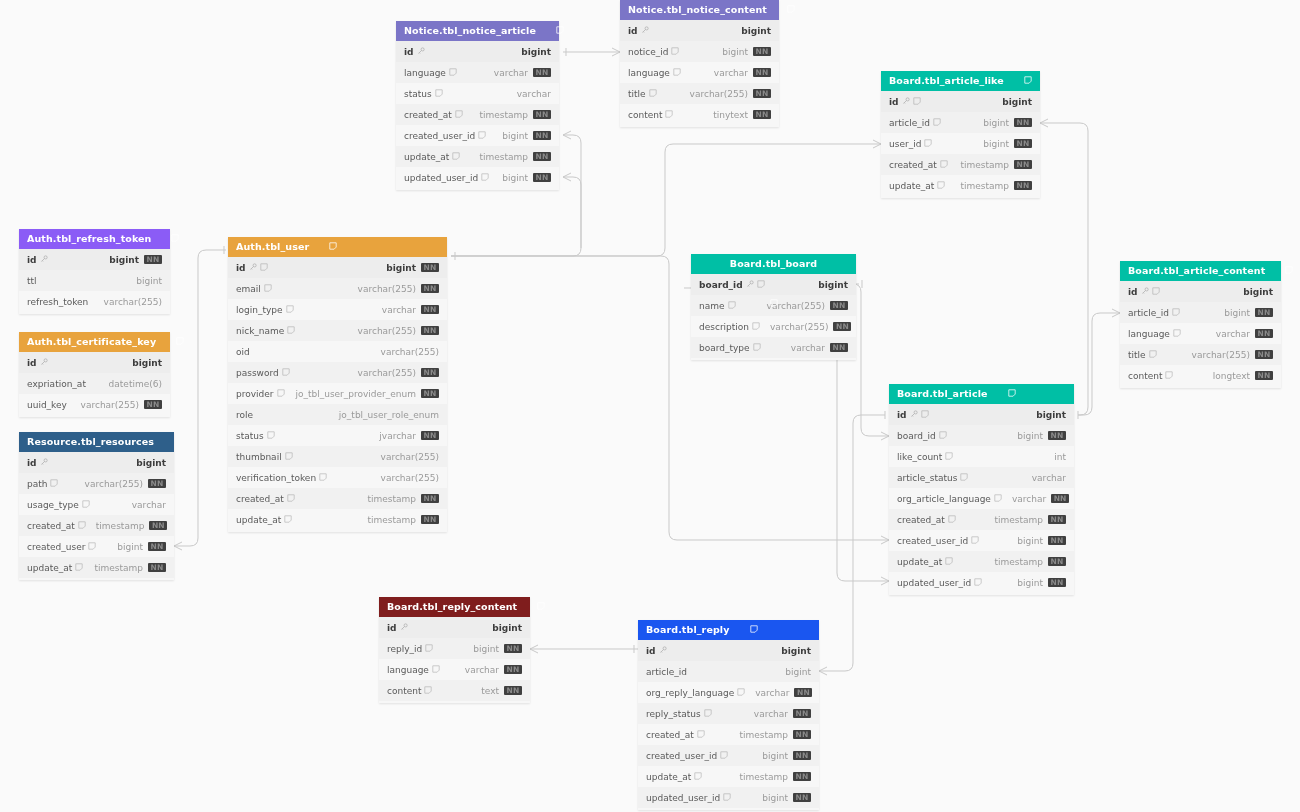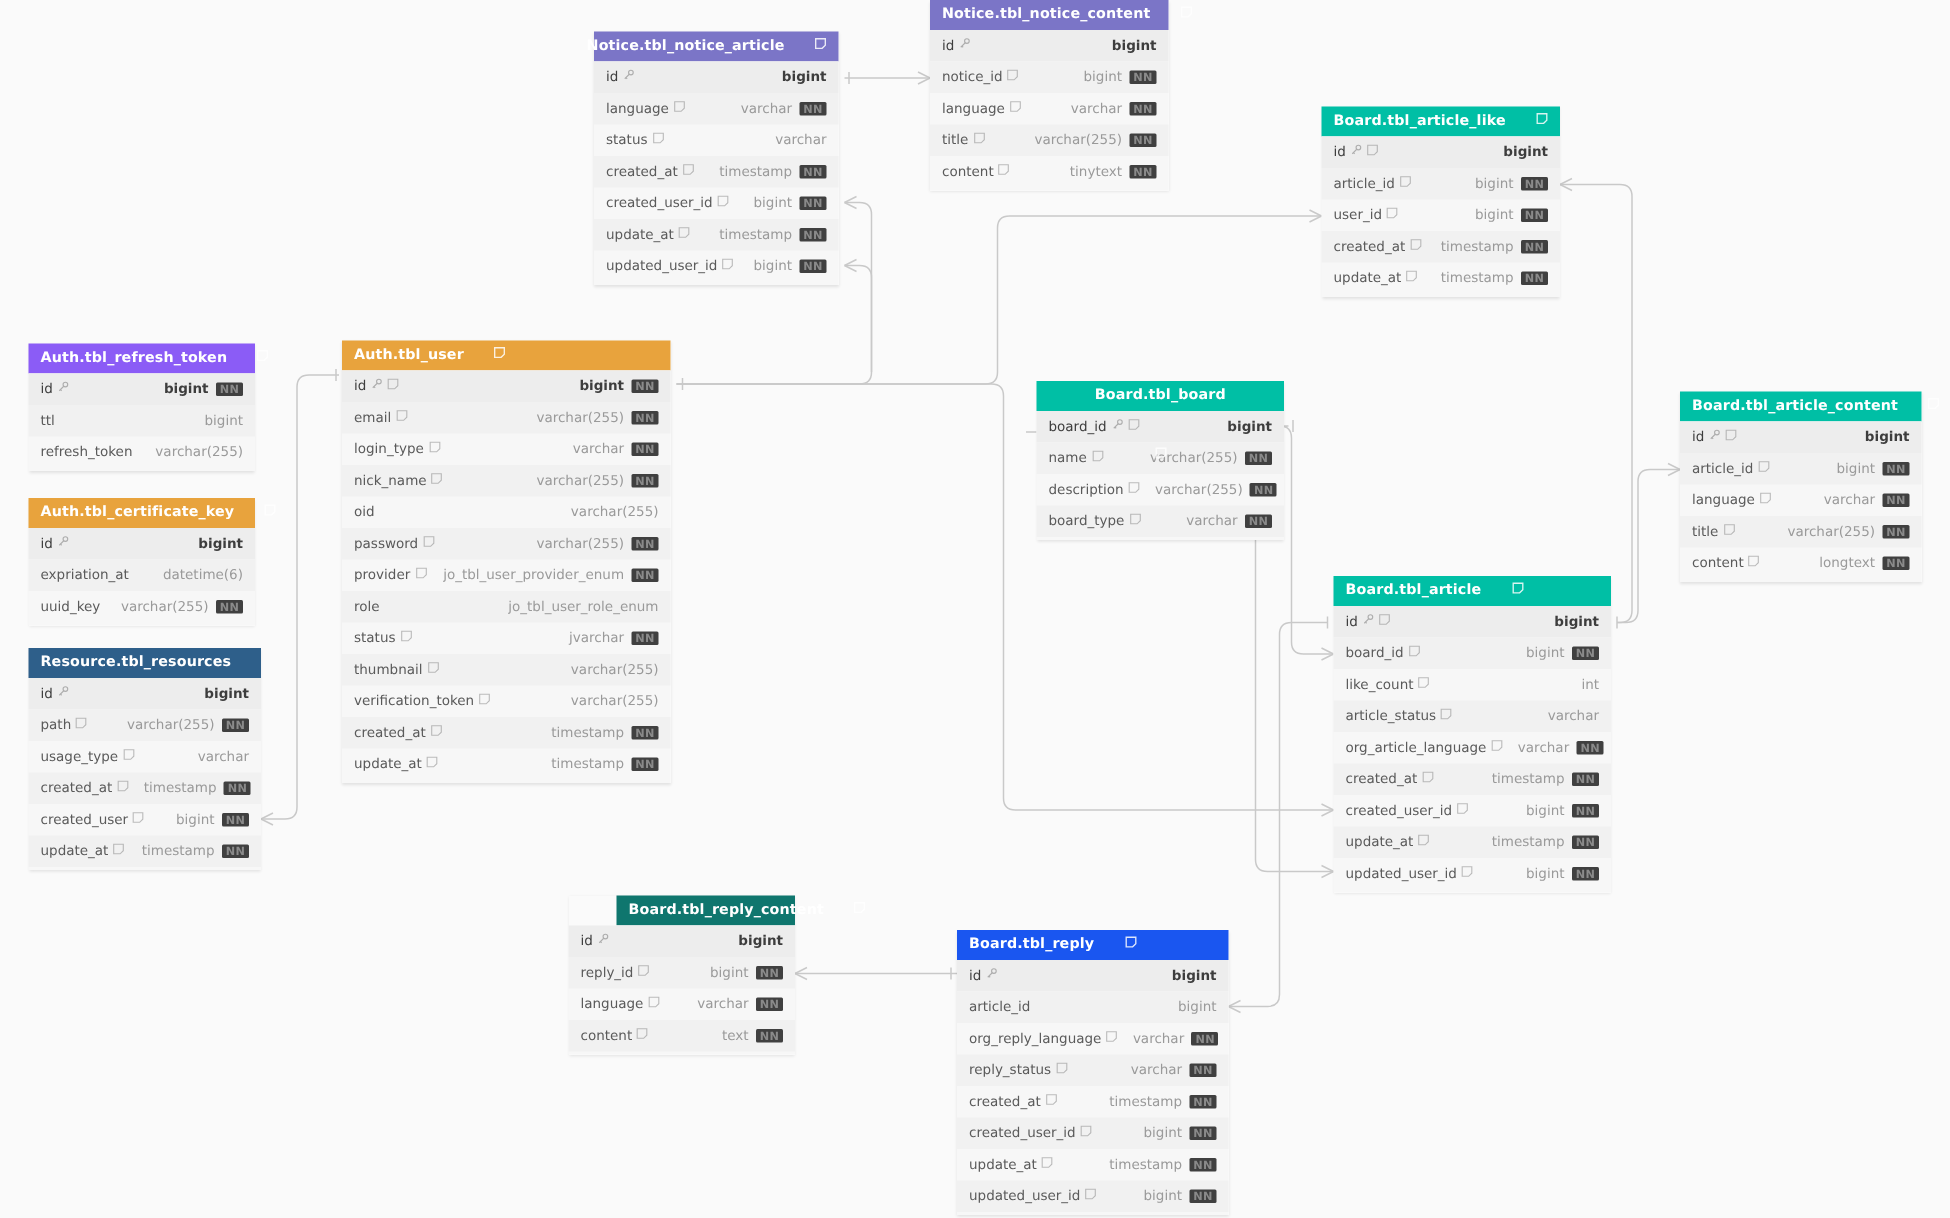--- a/index.html
+++ b/index.html
@@ -25,21 +25,21 @@
   .row {
     height: 21px;
     display: flex; align-items: center;
     padding: 0 8px;
     font-size: 9px; color: #5a5a5a;
     white-space: nowrap;
   }
   .row.alt { background: #f1f1f1; }
   .row.pk { background: #ededed; }
   .fname { display: flex; align-items: center; gap: 3px; }
-  .row.pk .fname { font-weight: normal; color: #3d3d3d; font-size: 9px; }
+  .row.pk .fname { font-weight: bold; color: #3d3d3d; font-size: 9px; }
   .spacer { flex: 1 1 auto; min-width: 10px; }
   .ftype { color: #9a9a9a; font-size: 9px; }
   .row.pk .ftype { color: #3d3d3d; font-weight: bold; }
   .nn {
     margin-left: 5px; background: #404040; color: #8a8a8a;
     font-size: 7.5px; font-weight: bold; letter-spacing: .2px;
     padding: 1px 2.5px; border-radius: 1px; line-height: 1;
   }
   .ico { display: inline-block; opacity: .55; flex: 0 0 auto; }
   .thead .ico { opacity: .85; }
@@ -94,21 +94,21 @@
 
     <path class="w" d="M 530 649 L 638 649"></path>
     <path class="m" d="M 530 649 L 538 645 M 530 649 L 538 653"></path>
     <path class="m" d="M 634 645 L 634 653"></path>
 
     <path class="w" d="M 819 671 L 845 671 Q 853 671 853 663 L 853 423 Q 853 415 861 415 L 885 415"></path>
     <path class="m" d="M 819 671 L 827 667 M 819 671 L 827 675"></path>
     <path class="m" d="M 885 411 L 885 419"></path>
   </svg>
 <div class="table" style="left: 396px; top: 21px; width: 163px;">
-      <div class="thead" style="background: rgb(123, 117, 199); justify-content: flex-end;">
+      <div class="thead" style="background: rgb(123, 117, 199);">
         <span>Notice.tbl_notice_article</span>
         <span class="ico"><svg width="8" height="8" viewBox="0 0 16 16">
             <path d="M1.6 1.6h12.8v8.6l-4.2 4.2H1.6z" fill="none" stroke="#ffffff" stroke-width="1.8"></path>
           </svg></span>
       </div>
       <div class="tbody">
         <div class="row pk">
           <span class="fname">
             <span>id</span>
             <span class="ico"><svg width="8" height="8" viewBox="0 0 16 16">
@@ -474,21 +474,21 @@
             <span class="ico"><svg width="8" height="8" viewBox="0 0 16 16">
                 <path d="M1.6 1.6h12.8v8.6l-4.2 4.2H1.6z" fill="none" stroke="#8a8a8a" stroke-width="1.5"></path>
               </svg></span>
           </span>
           <span class="spacer"></span>
           <span class="ftype">timestamp</span>
           <span class="nn">NN</span>
         </div>
       </div>
     </div>
-    <div class="table" style="left: 228px; top: 227px; width: 219px;">
+    <div class="table" style="left: 228px; top: 237px; width: 219px;">
       <div class="thead" style="background: rgb(232, 163, 61);">
         <span>Auth.tbl_user</span>
         <span class="ico"><svg width="8" height="8" viewBox="0 0 16 16">
             <path d="M1.6 1.6h12.8v8.6l-4.2 4.2H1.6z" fill="none" stroke="#ffffff" stroke-width="1.8"></path>
           </svg></span>
       </div>
       <div class="tbody">
         <div class="row pk">
           <span class="fname">
             <span>id</span>
@@ -869,21 +869,21 @@
                 <path d="M1.6 1.6h12.8v8.6l-4.2 4.2H1.6z" fill="none" stroke="#8a8a8a" stroke-width="1.5"></path>
               </svg></span>
           </span>
           <span class="spacer"></span>
           <span class="ftype">bigint</span>
           <span class="nn">NN</span>
         </div>
       </div>
     </div>
     <div class="table" style="left: 379px; top: 597px; width: 151px;">
-      <div class="thead" style="background: #0f766e; margin-left: 32px;">
+      <div class="thead" style="background: #7f1d1d;">
         <span>Board.tbl_reply_content</span>
         <span class="ico"><svg width="8" height="8" viewBox="0 0 16 16">
             <path d="M1.6 1.6h12.8v8.6l-4.2 4.2H1.6z" fill="none" stroke="#ffffff" stroke-width="1.8"></path>
           </svg></span>
       </div>
       <div class="tbody">
         <div class="row pk">
           <span class="fname">
             <span>id</span>
             <span class="ico"><svg width="8" height="8" viewBox="0 0 16 16">

